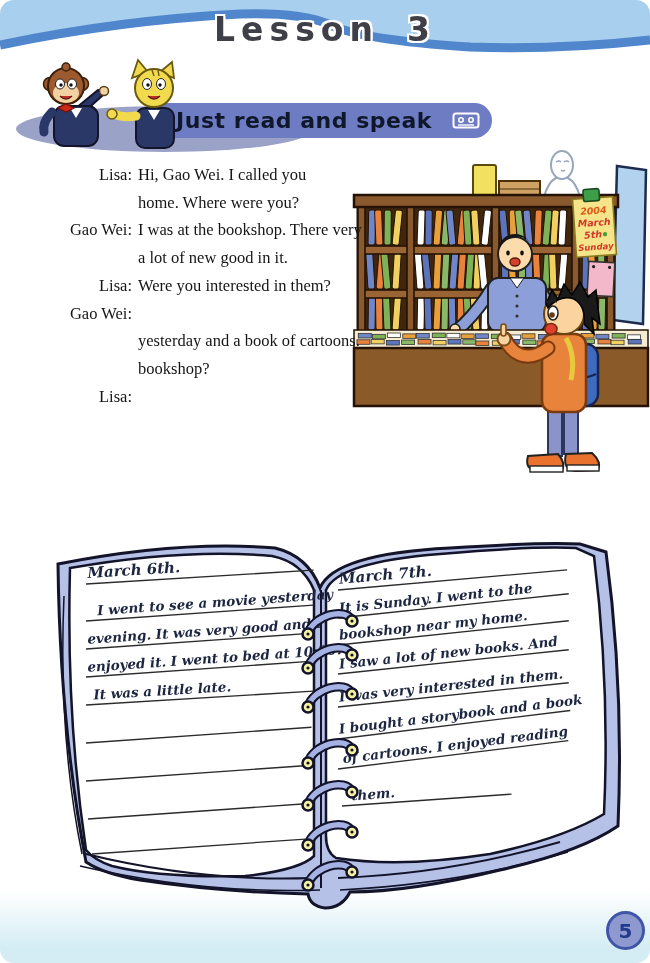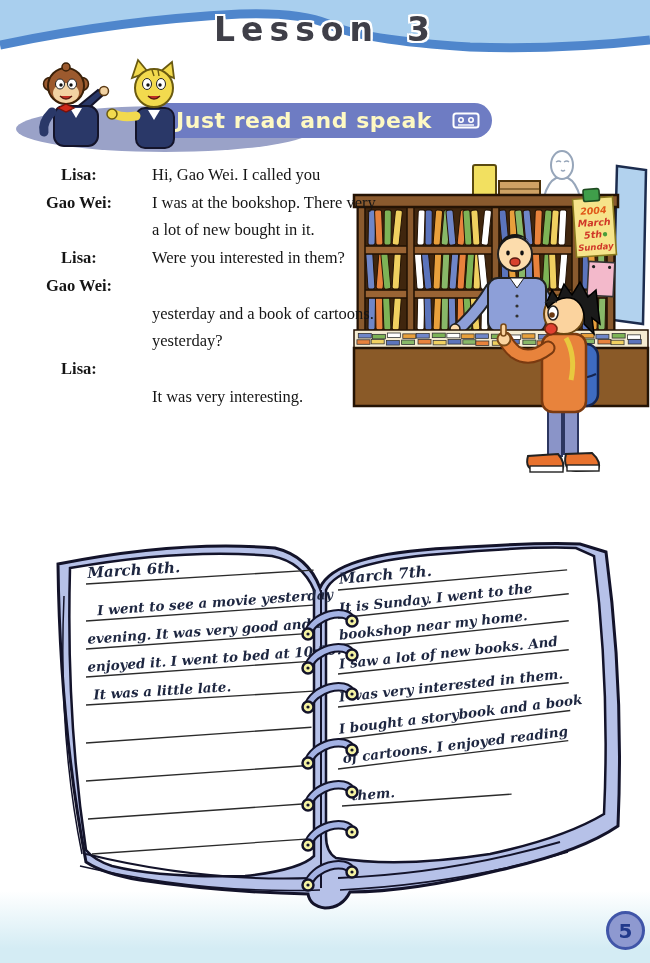--- a/index.html
+++ b/index.html
@@ -1,39 +1,39 @@
 <!DOCTYPE html>
 <html><head>
 <meta charset="utf-8">
 <style>
   html,body{margin:0;padding:0;background:#ffffff;}
   #canvas{position:relative;width:650px;height:963px;background:#ffffff;overflow:hidden;
-          font-family:"Liberation Sans",sans-serif;}
+          font-family:"Liberation Sans",sans-serif;border-radius:14px;}
   
   #topwave{position:absolute;left:0;top:0;}
   #lesson-title{position:absolute;left:0;top:10px;width:650px;text-align:center;
     font-family:"DejaVu Sans",sans-serif;font-weight:bold;font-size:33px;color:#3f3f48;
     letter-spacing:6px;
     text-shadow:-2px -2px 0 #fff,2px -2px 0 #fff,-2px 2px 0 #fff,2px 2px 0 #fff,
                  0 -2px 0 #fff,0 2px 0 #fff,-2px 0 0 #fff,2px 0 0 #fff;}
   #lesson-title .gap{display:inline-block;width:28px;}
   
   #platform{position:absolute;left:16px;top:106px;width:298px;height:46px;border-radius:50%;
     background:#9aa2c8;}
   #banner{position:absolute;left:142px;top:103px;width:350px;height:35px;border-radius:18px;
     background:#6e7cc3;display:flex;align-items:center;justify-content:center;}
-  #banner .label{color:#fef9c3;font-family:"DejaVu Sans",sans-serif;font-weight:bold;
+  #banner .label{color:#0f172a;font-family:"DejaVu Sans",sans-serif;font-weight:bold;
     font-size:22px;letter-spacing:0.5px;padding-right:26px;}
   #banner svg{position:absolute;right:12px;top:9px;}
   
   #dialogue{position:absolute;left:26px;top:161px;width:350px;z-index:2;
     font-family:"Liberation Serif",serif;font-size:16.5px;color:#151515;}
   #dialogue .row{display:flex;line-height:27.7px;white-space:nowrap;}
-  #dialogue .sp{width:106px;text-align:center;font-weight:bold;flex:none;}
-  #dialogue .tx{margin-left:20px;}
+  #dialogue .sp{width:106px;text-align:right;font-weight:normal;flex:none;}
+  #dialogue .tx{margin-left:6px;}
   
   #shop{position:absolute;left:352px;top:148px;z-index:1;}
   #chars{position:absolute;left:14px;top:56px;z-index:3;}
   #notebook{position:absolute;left:20px;top:536px;z-index:1;}
   .hand{font-family:"DejaVu Serif",serif;font-style:italic;font-weight:600;
         font-size:13.5px;fill:#1d2640;}
   .hand-date{font-size:15px;}
   .cal-t{font-family:"DejaVu Sans",sans-serif;font-style:italic;font-weight:bold;}
   
   #footer-fade{position:absolute;left:0;bottom:0;width:650px;height:72px;
@@ -109,53 +109,53 @@
   <div id="dialogue">
     <div class="row">
         <div class="sp">Lisa:</div>
         <div class="tx">Hi, Gao Wei. I called you</div>
       </div>
     <div class="row">
         <div class="sp"></div>
       </div>
     <div class="row">
         <div class="sp"></div>
+        <div class="tx">home. Where were you?</div>
       </div>
     <div class="row">
         <div class="sp">Gao Wei:</div>
         <div class="tx">I was at the bookshop. There very</div>
       </div>
     <div class="row">
         <div class="sp"></div>
-        <div class="tx">a lot of new bought in it.</div>
+        <div class="tx">a lot of new good in it.</div>
       </div>
     <div class="row">
         <div class="sp">Lisa:</div>
         <div class="tx">Were you interested in them?</div>
       </div>
     <div class="row">
         <div class="sp">Gao Wei:</div>
       </div>
     <div class="row">
         <div class="sp"></div>
         <div class="tx">yesterday and a book of cartoons.</div>
       </div>
     <div class="row">
         <div class="sp"></div>
       </div>
     <div class="row">
         <div class="sp"></div>
-        <div class="tx">yesterday?</div>
+        <div class="tx">bookshop?</div>
       </div>
     <div class="row">
         <div class="sp">Lisa:</div>
       </div>
     <div class="row">
         <div class="sp"></div>
-        <div class="tx">It was very interesting.</div>
       </div>
   </div>
 
   <svg id="shop" width="298" height="334" viewBox="0 0 298 334">
     <g>
       <path d="M265,18 L294,22 L291,176 L261,172 Z" fill="#b2d2ee" stroke="#1c2c4e" stroke-width="2.5"></path>
     </g>
     <g>
       <rect x="121" y="17" width="23" height="31" rx="2" fill="#f2e060" stroke="#5a4a10" stroke-width="2"></rect>
       <rect x="147" y="33" width="41" height="16" fill="#cfa264" stroke="#4a3008" stroke-width="2"></rect>

